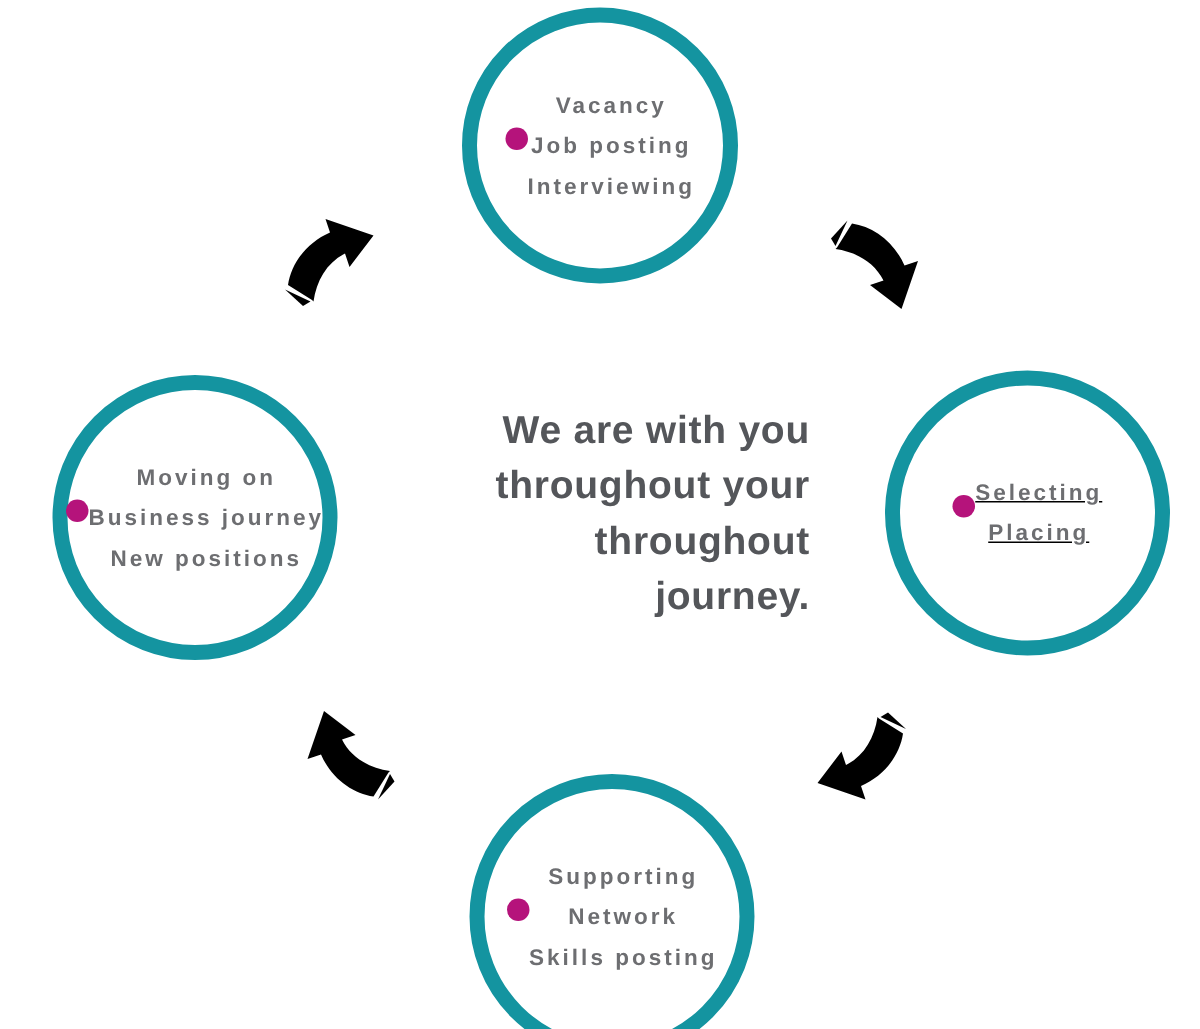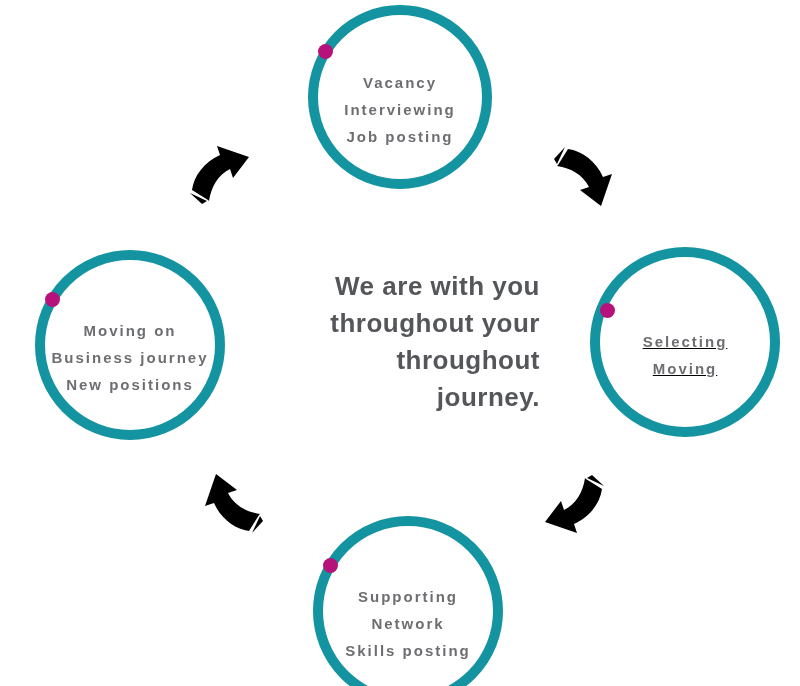--- a/index.html
+++ b/index.html
@@ -15,21 +15,22 @@
     font-family: "Liberation Sans", sans-serif;
     overflow: hidden;
   }
   
   .node {
     position: absolute;
     box-sizing: border-box;
     border-radius: 50%;
     border: 10px solid var(--teal, #1494A0);
     display: flex;
-    flex-direction: column;
+    flex-direction: row;
+    align-items: center;
     justify-content: center;
     text-align: center;
   }
   .node-top    { left: 308px; top: 5px;   width: 184px; height: 184px; }
   .node-right  { left: 590px; top: 247px; width: 190px; height: 190px; text-decoration: underline; }
   .node-bottom { left: 313px; top: 516px; width: 190px; height: 190px; }
   .node-left   { left: 35px;  top: 250px; width: 190px; height: 190px; }
 
   .dot {
     width: 15px;
@@ -85,30 +86,30 @@
     </g>
   </defs>
 </svg>
 
 <div class="canvas">
 
   <div class="node node-top">
     <span class="dot"></span>
     <div class="node-lines">
       <div>Vacancy</div>
+      <div>Job posting</div>
       <div>Interviewing</div>
-      <div>Job posting</div>
     </div>
   </div>
 
   <div class="node node-right">
     <span class="dot"></span>
     <div class="node-lines">
       <div>Selecting</div>
-      <div>Moving</div>
+      <div>Placing</div>
     </div>
   </div>
 
   <div class="node node-bottom">
     <span class="dot"></span>
     <div class="node-lines">
       <div>Supporting</div>
       <div>Network</div>
       <div>Skills posting</div>
     </div>

